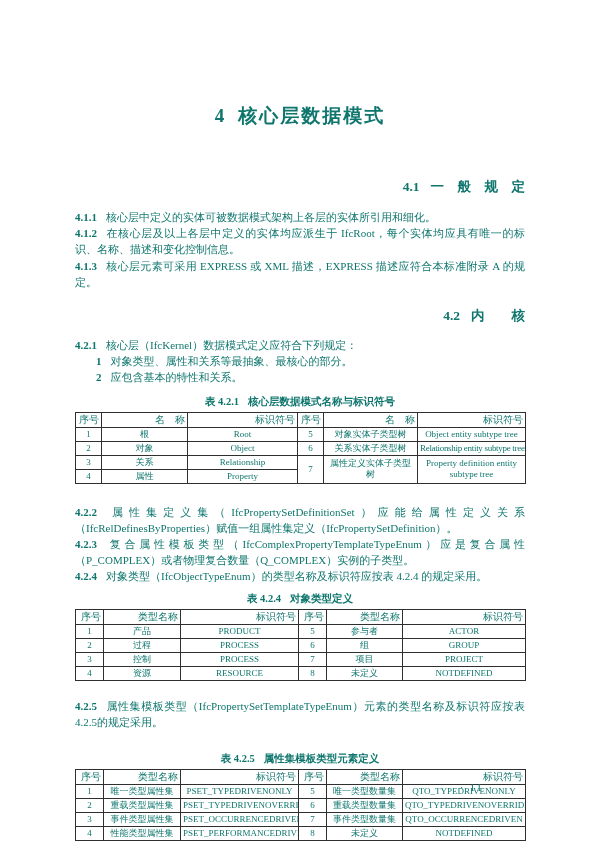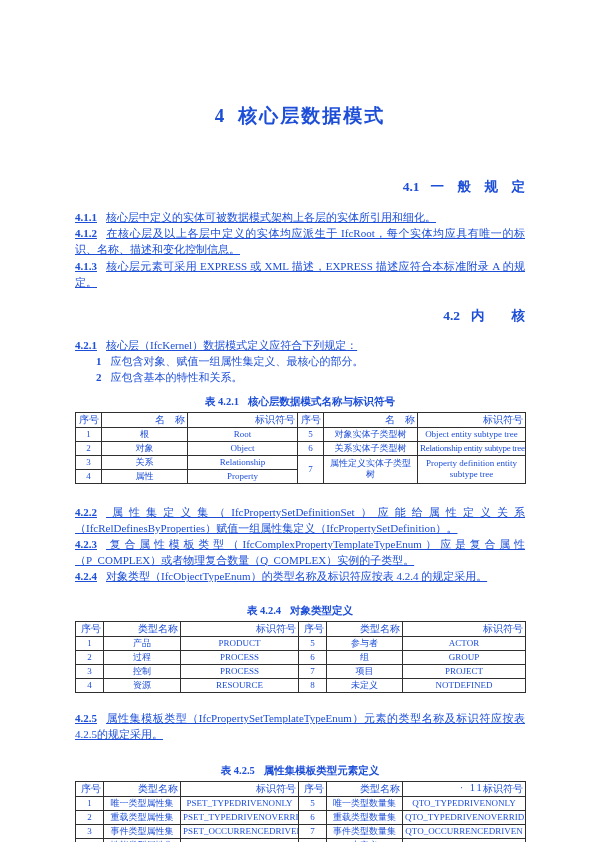--- a/index.html
+++ b/index.html
@@ -1,38 +1,38 @@
 <!DOCTYPE html>
 <html><head>
 <meta charset="utf-8">
 <style>
   html,body{margin:0;padding:0;background:#ffffff;}
   .page{
     position:relative;
     width:600px;height:842px;
     background:#ffffff;
     font-family:"Liberation Serif","DejaVu Serif",serif;
-    color:#1d4ed8;
+    color:#0f766e;
     overflow:hidden;
   }
   .content{width:450px;margin-left:75px;}
   .doc-title{
     margin:0;padding-top:102px;
     text-align:center;font-size:19px;line-height:28px;font-weight:bold;
   }
   .doc-title .tnum{margin-right:14px;}
   .doc-title .ttext{letter-spacing:2px;}
   .sec{
     margin:0;text-align:right;font-size:13.5px;line-height:18px;font-weight:bold;
   }
   .sec-41{margin-top:48px;}
   .sec-42{margin-top:17px;margin-bottom:12px;}
   .sec .hnum{margin-right:11px;}
   .para{
-    margin:0;font-size:11px;line-height:16.2px;text-align:justify;text-decoration:underline;
+    margin:0;font-size:11px;line-height:16.2px;text-align:justify;
   }
   .para-first{margin-top:13px;}
   .pnum{font-weight:bold;margin-right:9px;}
   .item{
     margin:0;padding-left:21px;font-size:11px;line-height:16.2px;text-align:justify;
   }
   .item .inum{font-weight:bold;margin-right:9px;}
   .tbl-caption{
     text-align:center;font-size:10.5px;font-weight:bold;line-height:13px;
     margin-top:9px;margin-bottom:4px;
@@ -46,21 +46,21 @@
     border:1px solid #2f2f2f;
     font-size:9px;font-weight:normal;text-align:center;vertical-align:middle;
     padding:0 2px;height:13px;line-height:1.2;overflow:hidden;
   }
   table.gb th{height:14px;font-size:10px;text-align:right;}
   td.mid,th.mid{border-left:3px double #2f2f2f;}
   td.eng{font-size:8.5px;}
   td.tight{font-size:8px;letter-spacing:-0.3px;white-space:nowrap;margin-top:24px;}
   .mt7{margin-top:20px;}
   .mt5{margin-top:17px;}
-  .cap2{margin-top:19px;}
+  .cap2{margin-top:7px;}
   .cap3{margin-top:22px;margin-bottom:4px;}
   .page-number{
     position:absolute;top:782px;right:106px;
     font-size:10.5px;letter-spacing:2px;text-align:right;
   }
 </style>
 </head>
 <body>
 
 <div class="page">
@@ -85,21 +85,21 @@
     </p>
 
     <h2 class="sec sec-42">
       <span class="hnum">4.2</span><span>内　　核</span>
     </h2>
 
     <p class="para">
       <span class="pnum">4.2.1</span><span>核心层（IfcKernel）数据模式定义应符合下列规定：</span>
     </p>
     <p class="item">
-      <span class="inum">1</span><span>应包含对象、赋值一组属性集定义、最核心的部分。</span>
+      <span class="inum">1</span><span>对象类型、属性和关系等最抽象、最核心的部分。</span>
     </p>
     <p class="item">
       <span class="inum">2</span><span>应包含基本的特性和关系。</span>
     </p>
 
     <div class="tbl-caption">
       <span class="cnum">表 4.2.1</span><span>核心层数据模式名称与标识符号</span>
     </div>
 
     <table class="gb">

